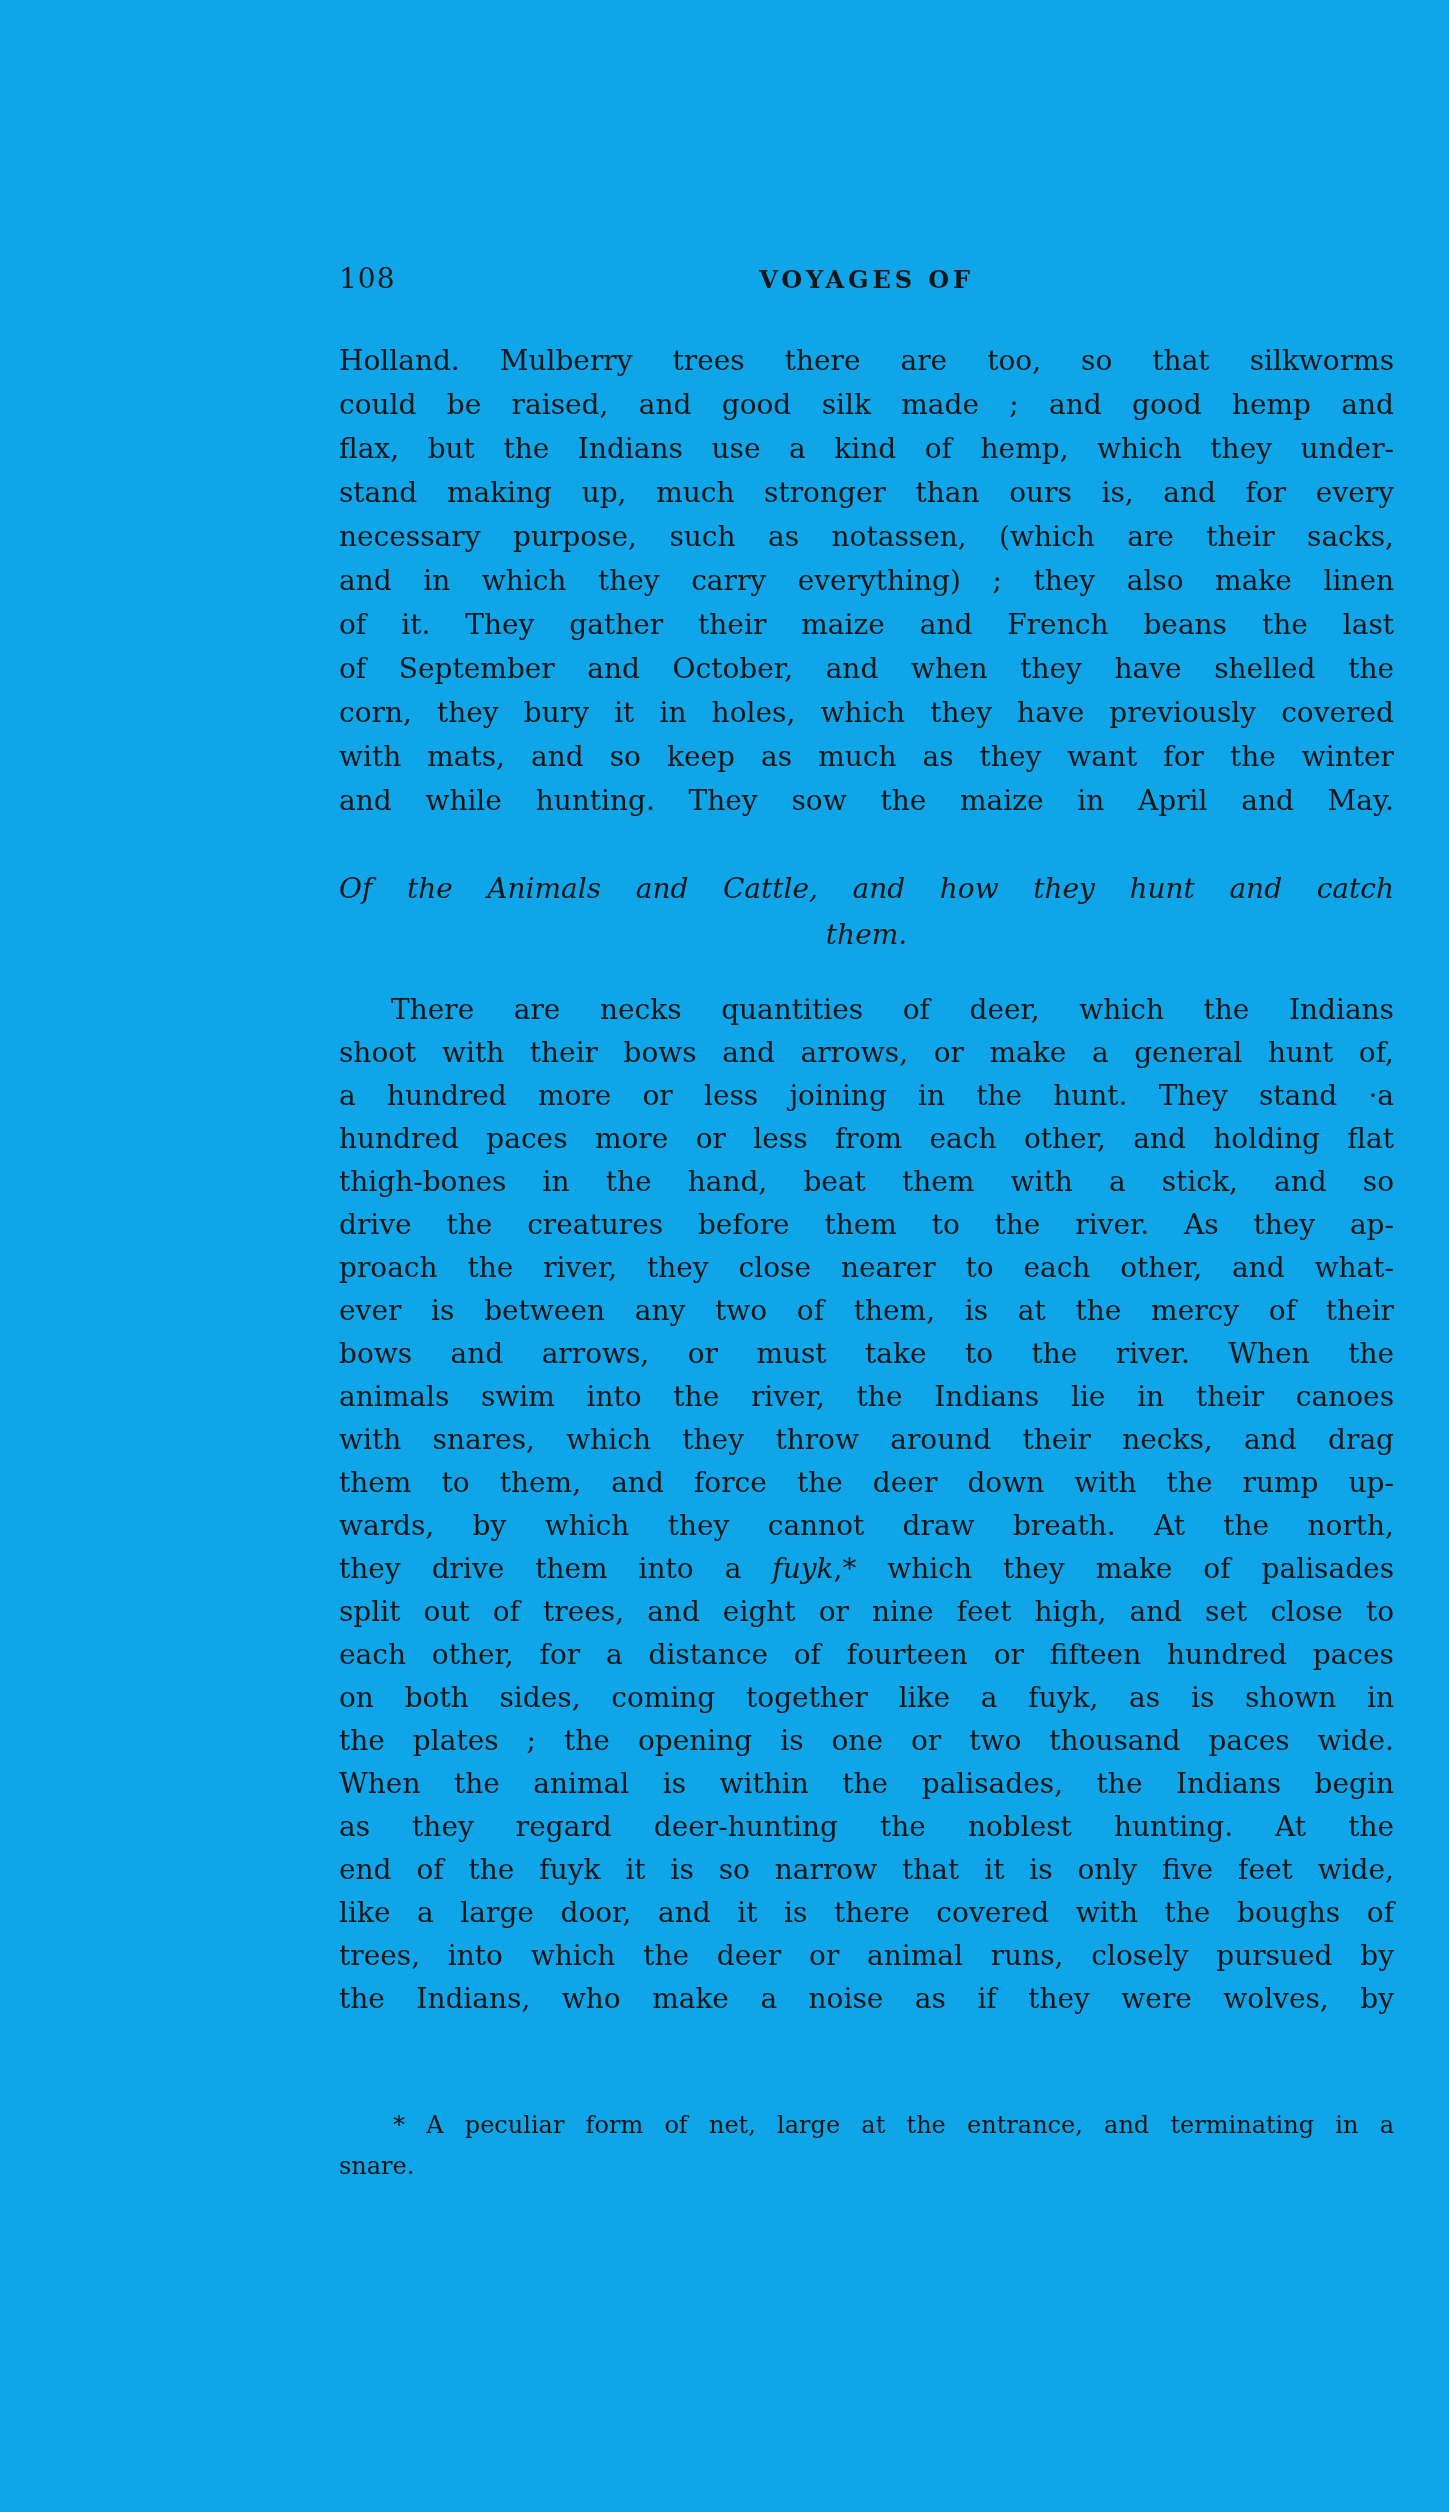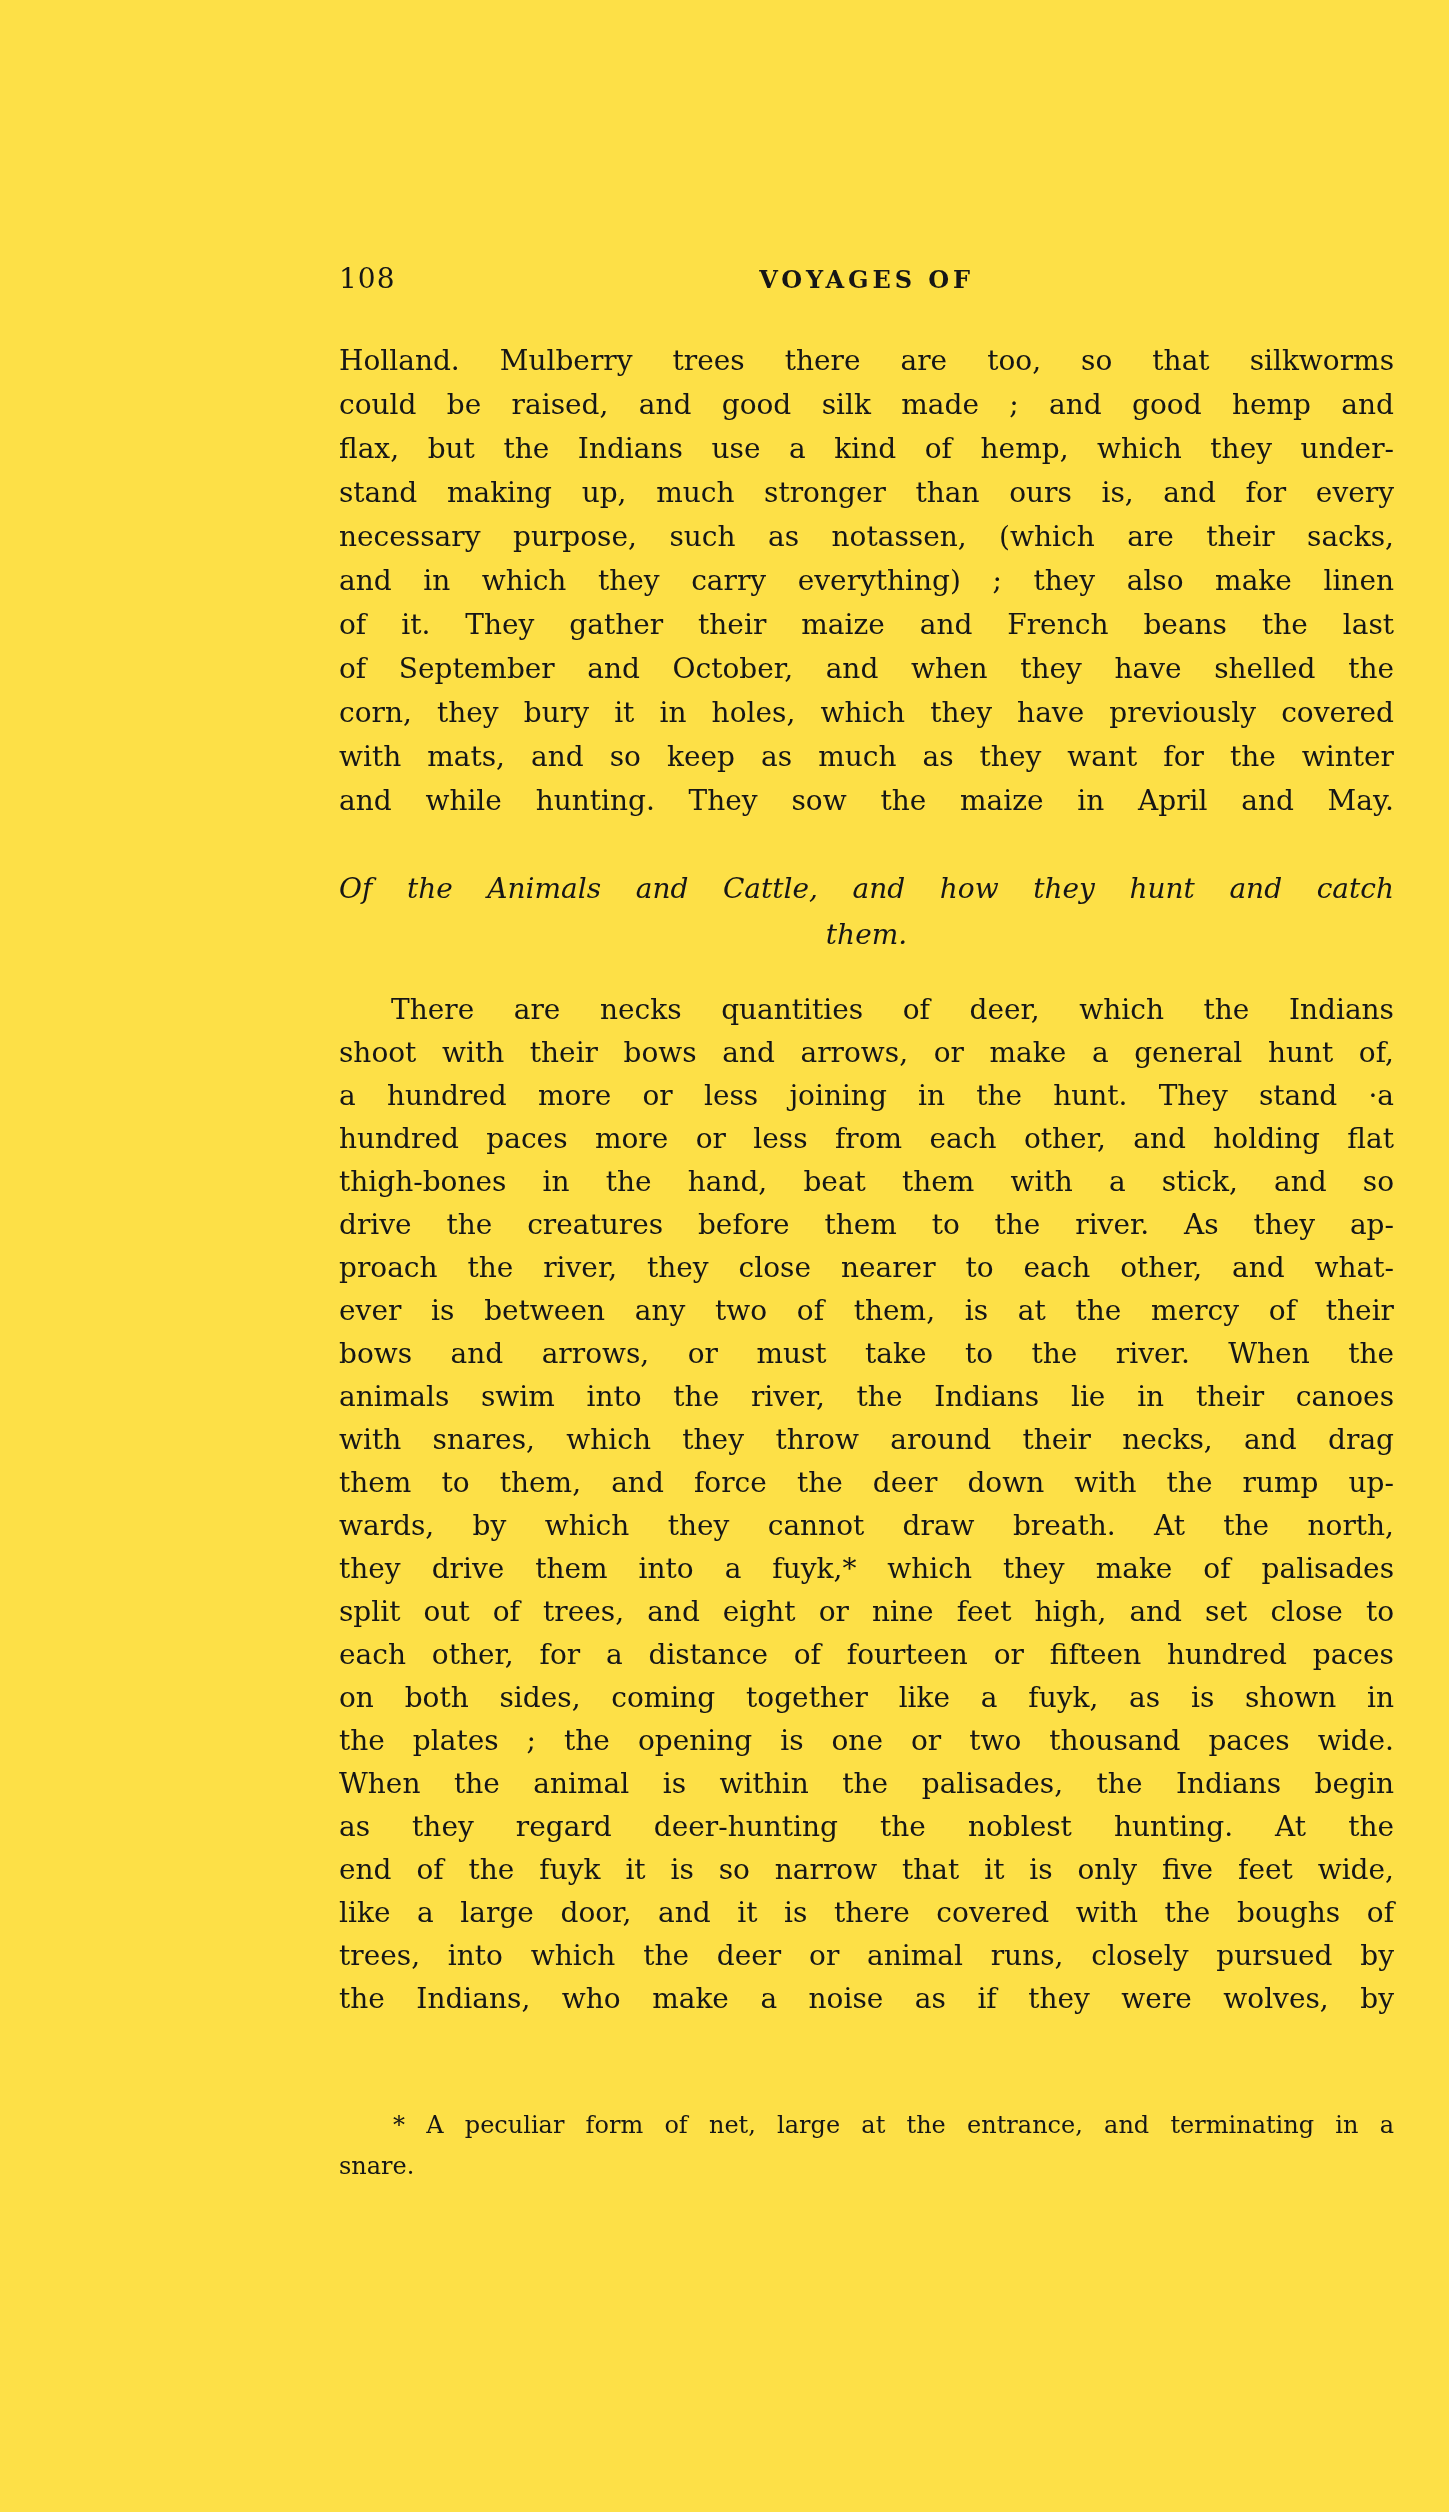--- a/index.html
+++ b/index.html
@@ -5,21 +5,21 @@
   html, body { margin: 0; padding: 0; }
   body {
     width: 1450px; height: 2512px;
     background: #ffffff;
     font-family: "DejaVu Serif", "Liberation Serif", serif;
     color: #161616;
   }
   .page {
     position: relative;
     width: 1450px; height: 2512px;
-    background: #fde047;
+    background: #0ea5e9;
     overflow: hidden;
   }
   .col {
     position: absolute;
     left: 339px;
     width: 1055px;
   }
   
   .running-head { top: 260px; height: 41px; }
   .page-number {
@@ -40,21 +40,21 @@
   .para-1 .line { line-height: 44px; }
   .para-2 { top: 988px; }
   .para-2 .line { line-height: 43px; }
   .line {
     text-align: justify;
     text-align-last: justify;
     white-space: normal;
     word-spacing: 1px;
   }
   .indent { text-indent: 52px; }
-  .italic { }
+  .italic { font-style: italic; }
   
   .section-heading {
     top: 866px;
     font-size: 28px;
     font-style: italic;
   }
   .section-heading .hline1 {
     line-height: 46px;
     text-align: justify;
     text-align-last: justify;

